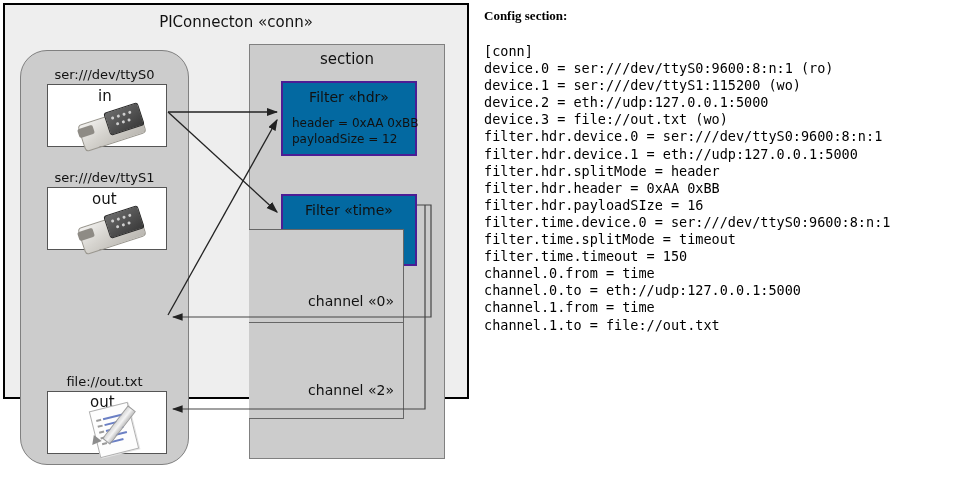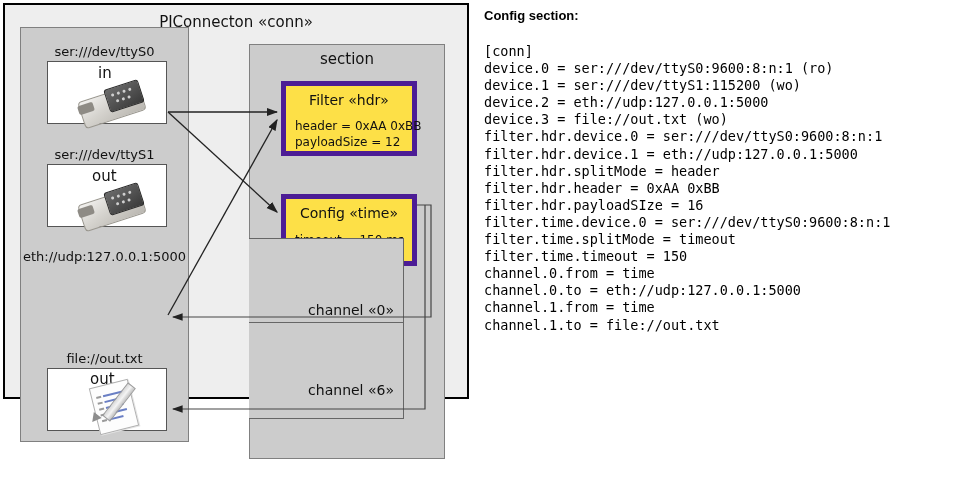--- a/index.html
+++ b/index.html
@@ -17,36 +17,36 @@
   .panel{position:absolute;background:#cccccc;border:1px solid #808080;
          box-sizing:border-box;}
   .panel-title{position:absolute;left:0;top:5px;width:100%;text-align:center;
                font-size:15px;color:#111;}
 
   .devbox{position:absolute;background:#ffffff;border:1px solid #555555;
           box-sizing:border-box;}
   .dev-caption{position:absolute;width:100%;text-align:center;font-size:13px;color:#111;}
   .dev-label{position:absolute;font-size:15px;color:#111;}
 
-  .filterbox{position:absolute;background:#fde047;border:5px solid #4c1d95;
+  .filterbox{position:absolute;background:#0369a1;border:2px solid #4c1d95;
              box-sizing:border-box;padding-left:12px;}
   .filter-title{position:absolute;left:0;top:6px;width:100%;text-align:center;
                 font-size:14px;color:#111;}
   .filter-attr{position:absolute;left:9px;font-size:12px;color:#111;white-space:nowrap;}
 
   .chanbox{position:absolute;border:1px solid #666666;background:#cccccc;
            box-sizing:border-box;border-left:none;}
   .chan-label{position:absolute;right:9px;font-size:14px;color:#111;}
 
   svg.wires{position:absolute;left:0;top:0;width:466px;height:474px;overflow:visible;}
 
   
   #config{position:absolute;left:481px;top:0;width:483px;height:484px;}
   #config-heading{position:absolute;left:3px;top:8px;font-size:13px;font-weight:bold;
-                  font-family:Liberation Sans, sans-serif;color:#000;}
+                  font-family:Liberation Serif, serif;color:#000;}
   #config-lines{position:absolute;left:3px;top:43px;font-size:13.5px;line-height:17.1px;
                 font-family:"DejaVu Sans Mono","Liberation Mono",monospace;
                 color:#000;white-space:pre;}
   #config-lines div{height:17.1px;}
 
   
   .icon{position:absolute;}
   .serial-shell{position:absolute;width:62px;height:26px;border-radius:4px;
                 background:linear-gradient(160deg,#f2f1ef 0%,#d6d4cf 45%,#b9b6b0 100%);
                 border:1px solid #9a978f;transform:rotate(-18deg);}
@@ -86,21 +86,21 @@
 </style>
 </head>
 <body>
 
 <div id="root">
 
   <div id="diagram">
 
     <div id="diagram-title">PIConnecton «conn»</div>
 
-    <div class="panel" style="left:15px;top:22px;width:169px;height:415px;">
+    <div class="panel" style="left:15px;top:45px;width:169px;height:415px;border-radius:27px;">
 
       <div class="dev-caption" style="top:16px;">ser:///dev/ttyS0</div>
       <div class="devbox" style="left:26px;top:33px;width:120px;height:63px;">
         <div class="dev-label" style="left:50px;top:2px;">in</div>
         <div class="icon" style="left:30px;top:20px;width:70px;height:38px;">
           <div class="serial-shell" style="left:2px;top:10px;"></div>
           <div class="serial-head" style="left:28px;top:2px;">
             <div class="serial-pin" style="left:5px;top:5px;"></div>
             <div class="serial-pin" style="left:11px;top:5px;"></div>
             <div class="serial-pin" style="left:17px;top:5px;"></div>
@@ -124,21 +124,20 @@
             <div class="serial-pin" style="left:17px;top:5px;"></div>
             <div class="serial-pin" style="left:23px;top:5px;"></div>
             <div class="serial-pin" style="left:8px;top:12px;"></div>
             <div class="serial-pin" style="left:14px;top:12px;"></div>
             <div class="serial-pin" style="left:20px;top:12px;"></div>
           </div>
           <div class="serial-tail" style="left:0px;top:24px;"></div>
         </div>
       </div>
 
-      <div class="dev-caption" style="top:221px;">eth://udp:127.0.0.1:5000</div>
 
       <div class="dev-caption" style="top:323px;">file://out.txt</div>
       <div class="devbox" style="left:26px;top:340px;width:120px;height:63px;">
         <div class="dev-label" style="left:42px;top:1px;">out</div>
         <div class="icon" style="left:40px;top:12px;width:60px;height:50px;">
           <div class="page-sheet" style="left:6px;top:2px;">
             <div class="page-tick" style="left:4px;top:9px;"></div>
             <div class="page-rule" style="left:11px;top:9px;width:20px;"></div>
             <div class="page-tick" style="left:4px;top:15px;"></div>
             <div class="page-rule" style="left:11px;top:15px;width:20px;"></div>
@@ -158,29 +157,29 @@
     <div class="panel" style="left:244px;top:39px;width:196px;height:415px;">
       <div class="panel-title">section</div>
 
       <div class="filterbox" style="left:31px;top:36px;width:136px;height:75px;">
         <div class="filter-title">Filter «hdr»</div>
         <div class="filter-attr" style="top:33px;">header = 0xAA 0xBB</div>
         <div class="filter-attr" style="top:49px;">payloadSize = 12</div>
       </div>
 
       <div class="filterbox" style="left:31px;top:149px;width:136px;height:72px;">
-        <div class="filter-title">Config «time»</div>
+        <div class="filter-title">Filter «time»</div>
         <div class="filter-attr" style="top:34px;">timeout = 150 ms</div>
       </div>
 
-      <div class="chanbox" style="left:-1px;top:193px;width:155px;height:102px;">
+      <div class="chanbox" style="left:-1px;top:184px;width:155px;height:102px;">
         <div class="chan-label" style="bottom:21px;">channel «0»</div>
       </div>
       <div class="chanbox" style="left:-1px;top:277px;width:155px;height:97px;">
-        <div class="chan-label" style="bottom:20px;">channel «6»</div>
+        <div class="chan-label" style="bottom:20px;">channel «2»</div>
       </div>
     </div>
 
     <svg class="wires" viewBox="0 0 466 474">
       <defs>
         <marker id="arrow" markerWidth="9" markerHeight="9" refX="8" refY="3.2" orient="auto" markerUnits="strokeWidth">
           <path d="M0,0 L9,3.2 L0,6.4 z" fill="#222"></path>
         </marker>
       </defs>
 

